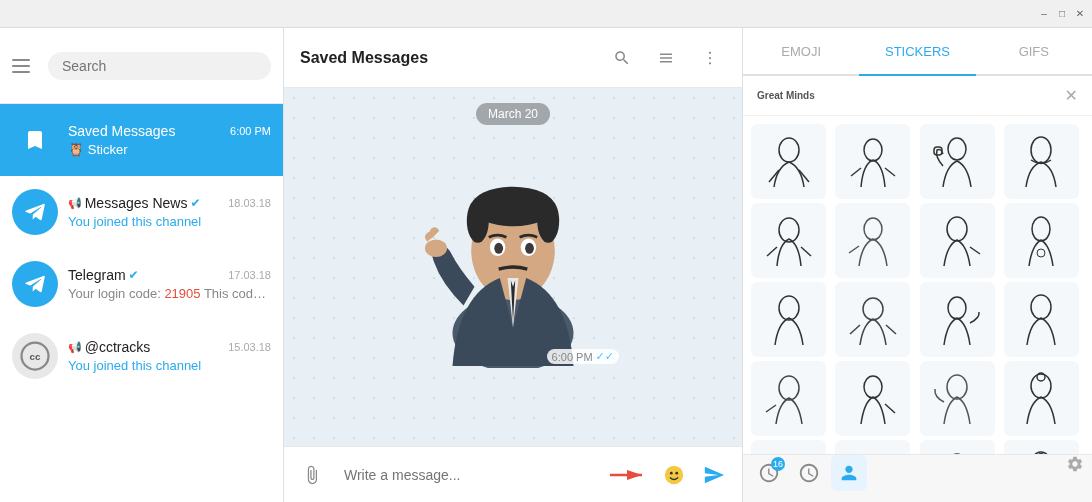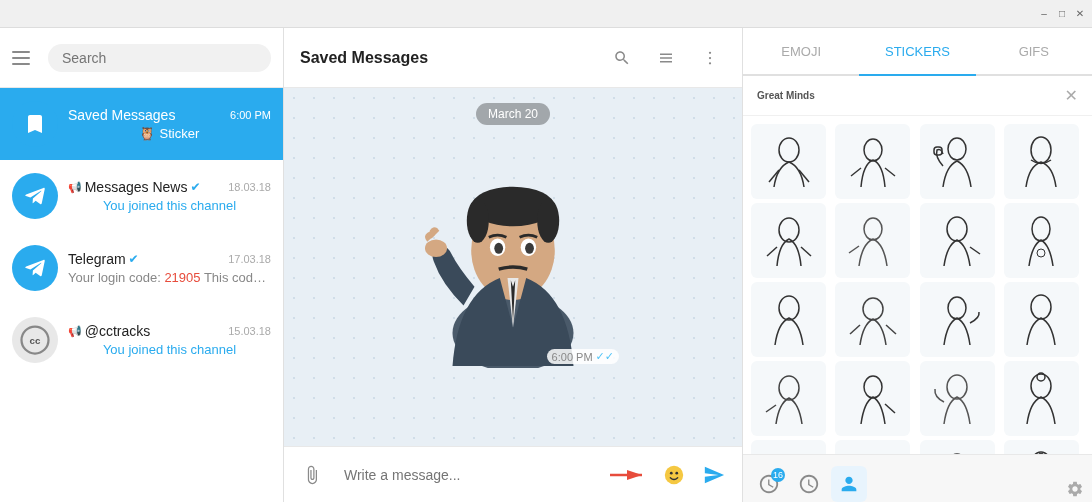--- a/index.html
+++ b/index.html
@@ -7,37 +7,37 @@
 
     
     .title-bar { height: 28px; background: #f0f0f0; display: flex; align-items: center; justify-content: flex-end; padding: 0 4px; border-bottom: 1px solid #ddd; }
     .title-bar-btn { width: 16px; height: 16px; display: flex; align-items: center; justify-content: center; font-size: 10px; cursor: pointer; color: #666; margin-left: 2px; }
 
     
     .app { display: flex; flex: 1; overflow: hidden; }
 
     
     .sidebar { width: 284px; background: #fff; border-right: 1px solid #e0e0e0; display: flex; flex-direction: column; flex-shrink: 0; }
-    .sidebar-header { padding: 8px 12px; display: flex; align-items: center; gap: 8px; border-bottom: 1px solid #e8e8e8; height: 60px; }
+    .sidebar-header { padding: 8px 12px; display: flex; align-items: center; gap: 8px; border-bottom: 1px solid #e8e8e8; height: 76px; }
     .hamburger-btn { width: 28px; height: 28px; display: flex; flex-direction: column; justify-content: center; gap: 4px; cursor: pointer; flex-shrink: 0; }
     .hamburger-btn span { display: block; width: 18px; height: 2px; background: #8a8a8a; border-radius: 1px; }
     .search-box { flex: 1; background: #f1f1f1; border: none; border-radius: 18px; padding: 6px 14px; font-size: 14px; color: #888; outline: none; }
     .chat-list { flex: 1; overflow-y: auto; }
     .chat-item { display: flex; align-items: center; padding: 8px 12px; cursor: pointer; gap: 10px; height: 72px; }
     .chat-item.active { background: #2AABEE; }
     .chat-item.active .chat-name, .chat-item.active .chat-time, .chat-item.active .chat-preview { color: #fff; }
     .chat-avatar { width: 46px; height: 46px; border-radius: 50%; display: flex; align-items: center; justify-content: center; font-size: 20px; flex-shrink: 0; }
     .avatar-bookmark { background: #2AABEE; color: #fff; }
     .avatar-telegram { background: #2AABEE; color: #fff; font-size: 22px; }
     .avatar-cc { background: #e8e8e8; color: #555; font-size: 14px; font-weight: bold; }
     .chat-info { flex: 1; min-width: 0; }
     .chat-name-row { display: flex; justify-content: space-between; align-items: center; margin-bottom: 3px; }
     .chat-name { font-size: 14px; font-weight: 500; color: #222; white-space: nowrap; overflow: hidden; text-overflow: ellipsis; display: flex; align-items: center; gap: 3px; }
     .chat-time { font-size: 11px; color: #aaa; white-space: nowrap; }
-    .chat-preview { font-size: 13px; color: #888; white-space: nowrap; overflow: hidden; text-overflow: ellipsis; text-align: center; }
+    .chat-preview { font-size: 13px; color: #888; white-space: nowrap; overflow: hidden; text-overflow: ellipsis; }
     .chat-preview .highlight { color: #e74c3c; }
     .verified-icon { color: #2AABEE; font-size: 12px; }
     .megaphone-icon { font-size: 11px; }
 
     
     .chat-area { flex: 1; display: flex; flex-direction: column; background: #e8eff5; position: relative; }
     .chat-header { height: 60px; background: #fff; border-bottom: 1px solid #e8e8e8; display: flex; align-items: center; padding: 0 16px; gap: 12px; }
     .chat-title { font-size: 16px; font-weight: 600; color: #222; flex: 1; }
     .header-icon { width: 32px; height: 32px; display: flex; align-items: center; justify-content: center; cursor: pointer; color: #8a8a8a; font-size: 18px; border-radius: 50%; }
     .chat-bg { flex: 1; overflow-y: auto; padding: 16px; background-image: radial-gradient(circle, #d0dde8 1px, transparent 1px); background-size: 20px 20px; }
@@ -58,21 +58,21 @@
     
     .sticker-panel { width: 350px; background: #fff; border-left: 1px solid #e0e0e0; display: flex; flex-direction: column; flex-shrink: 0; }
     .panel-tabs { display: flex; border-bottom: 2px solid #e0e0e0; height: 48px; }
     .panel-tab { flex: 1; display: flex; align-items: center; justify-content: center; font-size: 13px; font-weight: 500; cursor: pointer; color: #aaa; border-bottom: 2px solid transparent; margin-bottom: -2px; }
     .panel-tab.active { color: #2AABEE; border-bottom-color: #2AABEE; }
     .panel-header { display: flex; align-items: center; justify-content: space-between; padding: 10px 14px; border-bottom: 1px solid #f0f0f0; }
     .panel-title { font-size: 10px; font-weight: 600; color: #555; }
     .close-btn { color: #aaa; font-size: 16px; cursor: pointer; }
     .sticker-grid { display: grid; grid-template-columns: repeat(4, 1fr); gap: 4px; padding: 8px; overflow-y: auto; flex: 1; }
     .sticker-cell { width: 75px; height: 75px; display: flex; align-items: center; justify-content: center; cursor: pointer; border-radius: 6px; transition: background 0.1s; background: #f5f8fa; }
-    .panel-footer { height: 48px; background: #f7f7f7; border-top: 1px solid #e8e8e8; display: flex; align-items: flex-end; padding: 0 8px; gap: 4px; }
+    .panel-footer { height: 48px; background: #f7f7f7; border-top: 1px solid #e8e8e8; display: flex; align-items: flex-start; padding: 0 8px; gap: 4px; }
     .footer-icon { width: 36px; height: 36px; display: flex; align-items: center; justify-content: center; cursor: pointer; border-radius: 6px; font-size: 18px; color: #8a8a8a; }
     .footer-icon.active { background: #e8f4fd; color: #2AABEE; }
     .footer-icon.badge { position: relative; }
     .badge-count { position: absolute; top: 2px; right: 2px; background: #2AABEE; color: #fff; font-size: 9px; width: 14px; height: 14px; border-radius: 50%; display: flex; align-items: center; justify-content: center; }
     .footer-spacer { flex: 1; }
     .gear-btn { color: #aaa; font-size: 16px; cursor: pointer; }
   </style>
 </head>
 <body>
 

